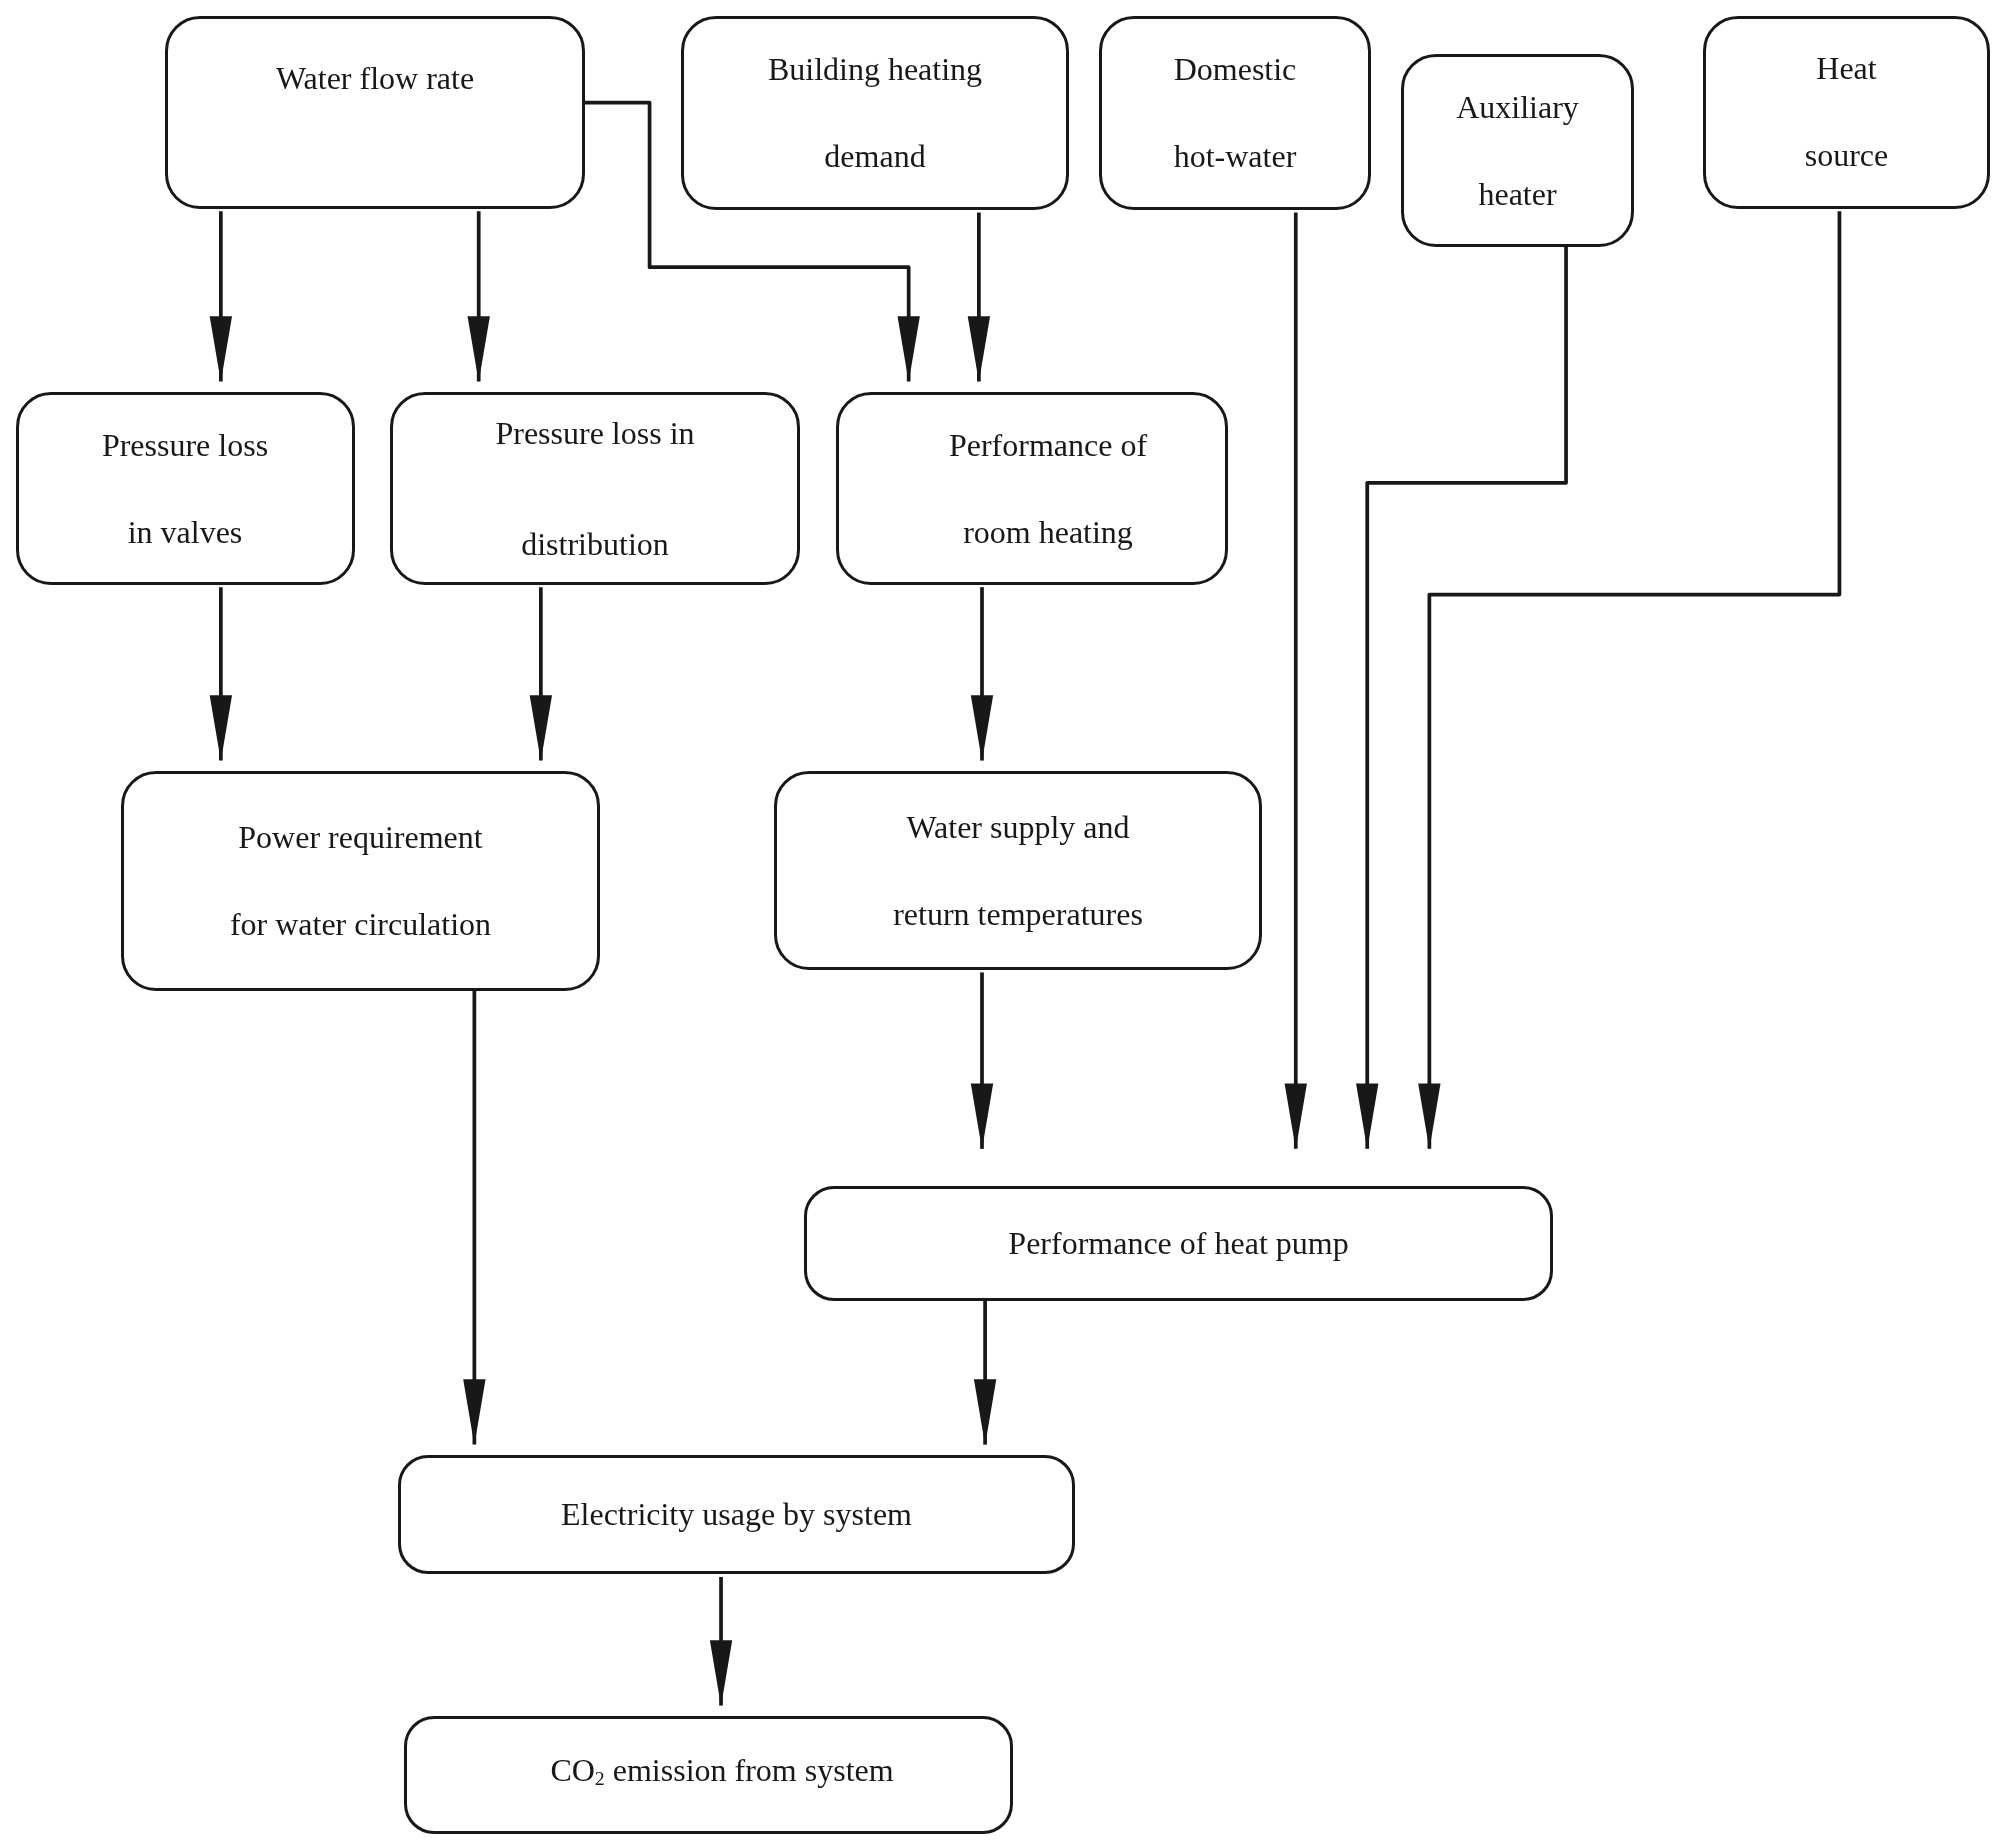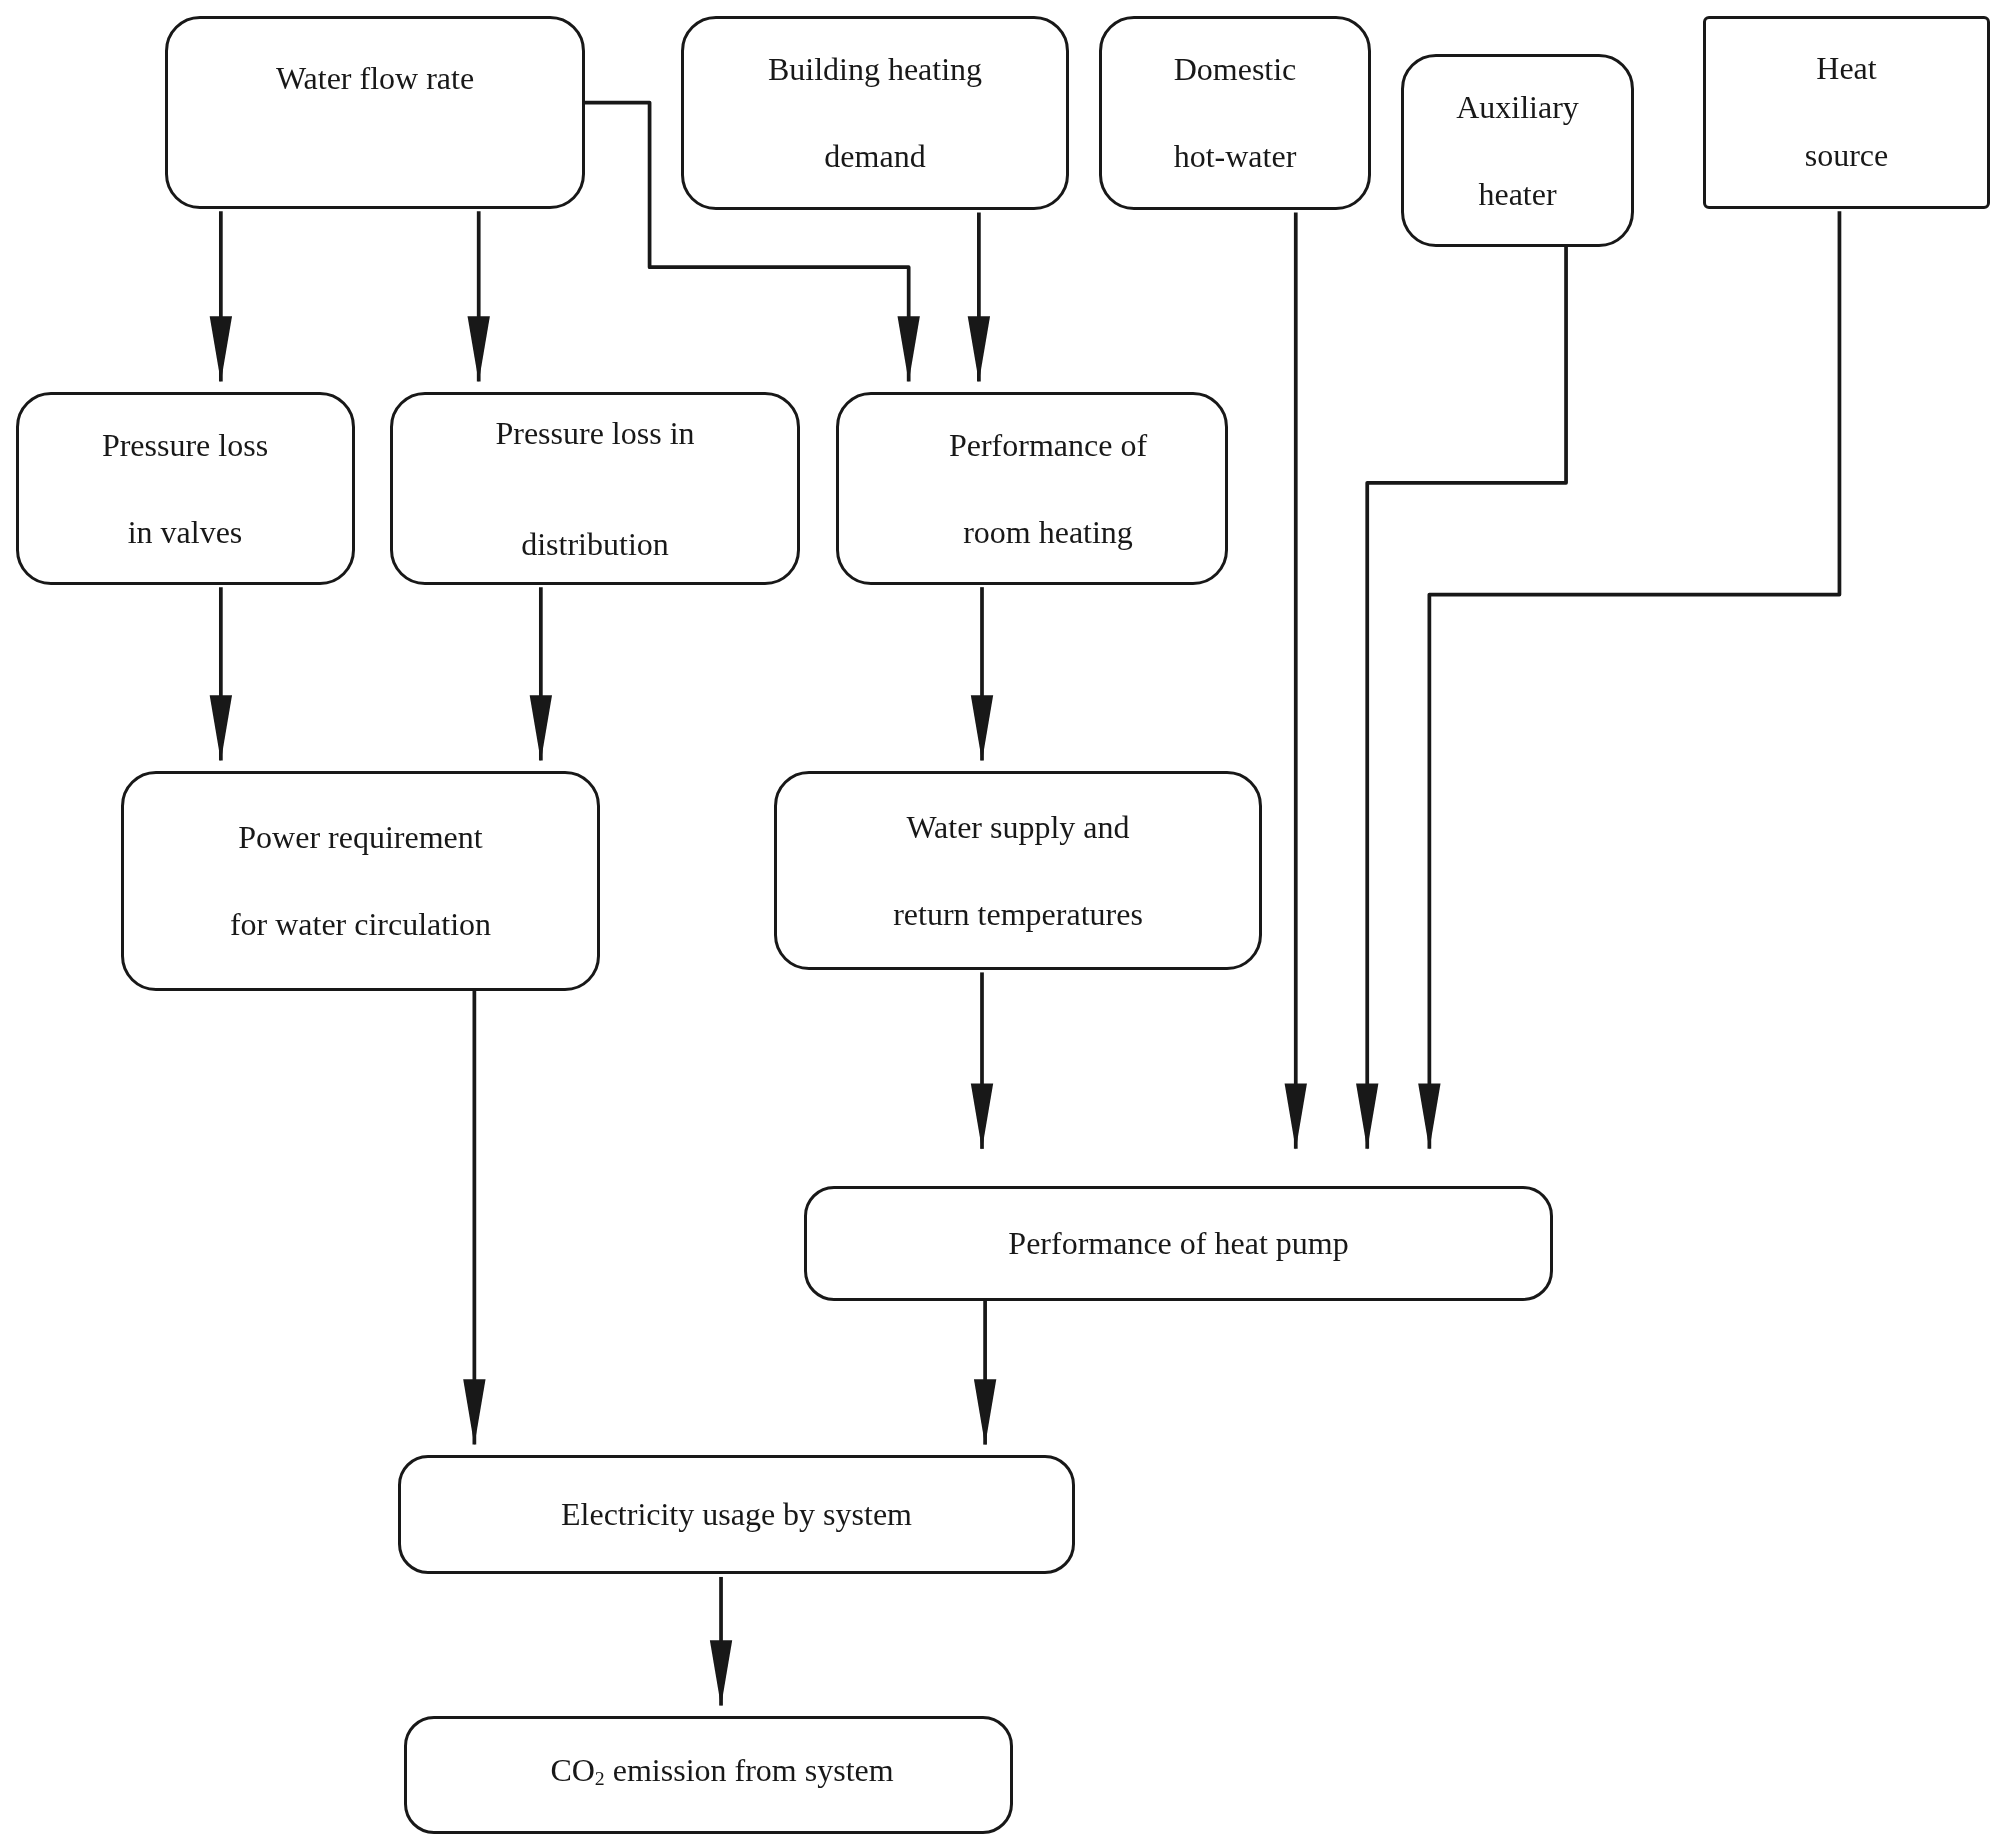--- a/index.html
+++ b/index.html
@@ -92,21 +92,21 @@
   <div class="node" style="left:1099px;top:15.5px;width:272px;height:194px;">
     <span class="line">Domestic</span>
     <span class="line">hot-water</span>
   </div>
 
   <div class="node" style="left:1401px;top:18px;width:233px;height:193px;margin-top:36px;">
     <span class="line">Auxiliary</span>
     <span class="line">heater</span>
   </div>
 
-  <div class="node" style="left:1703px;top:15.5px;width:287px;height:193px;border-radius:6px;">
+  <div class="node" style="left:1703px;top:15.5px;width:287px;height:193px;">
     <span class="line">Heat</span>
     <span class="line">source</span>
   </div>
 
   <div class="node" style="left:15.5px;top:392px;width:339px;height:193px;">
     <span class="line">Pressure loss</span>
     <span class="line">in valves</span>
   </div>
 
   <div class="node" style="left:390px;top:392px;width:410px;height:193px;gap:24px;">

